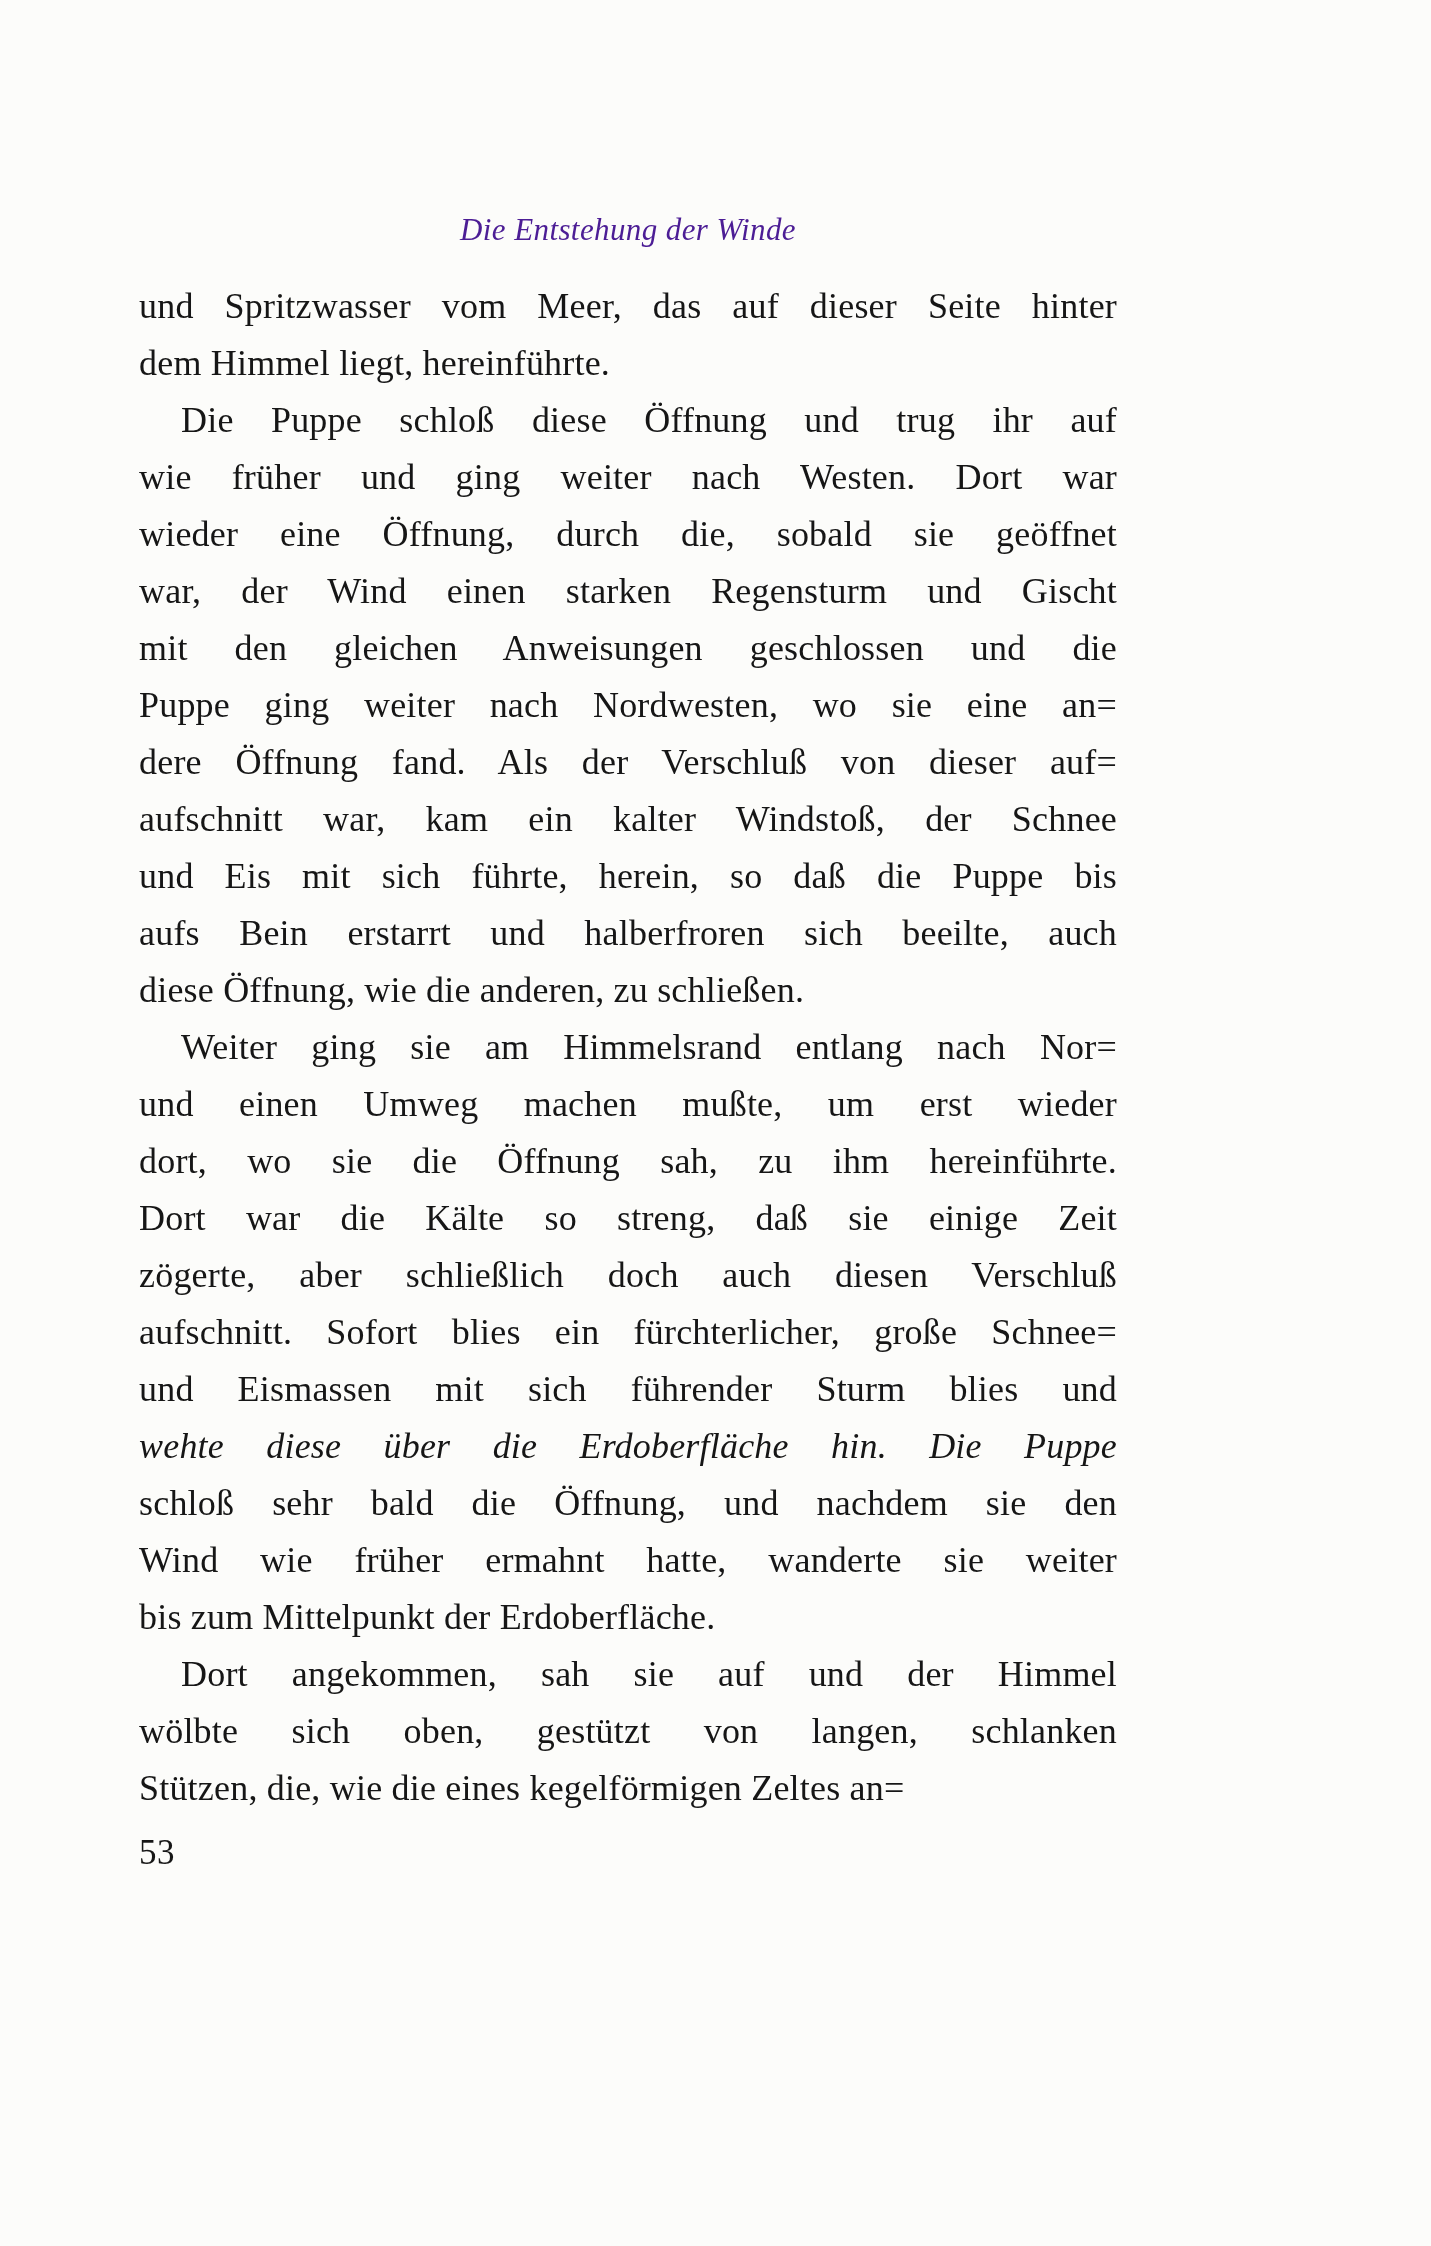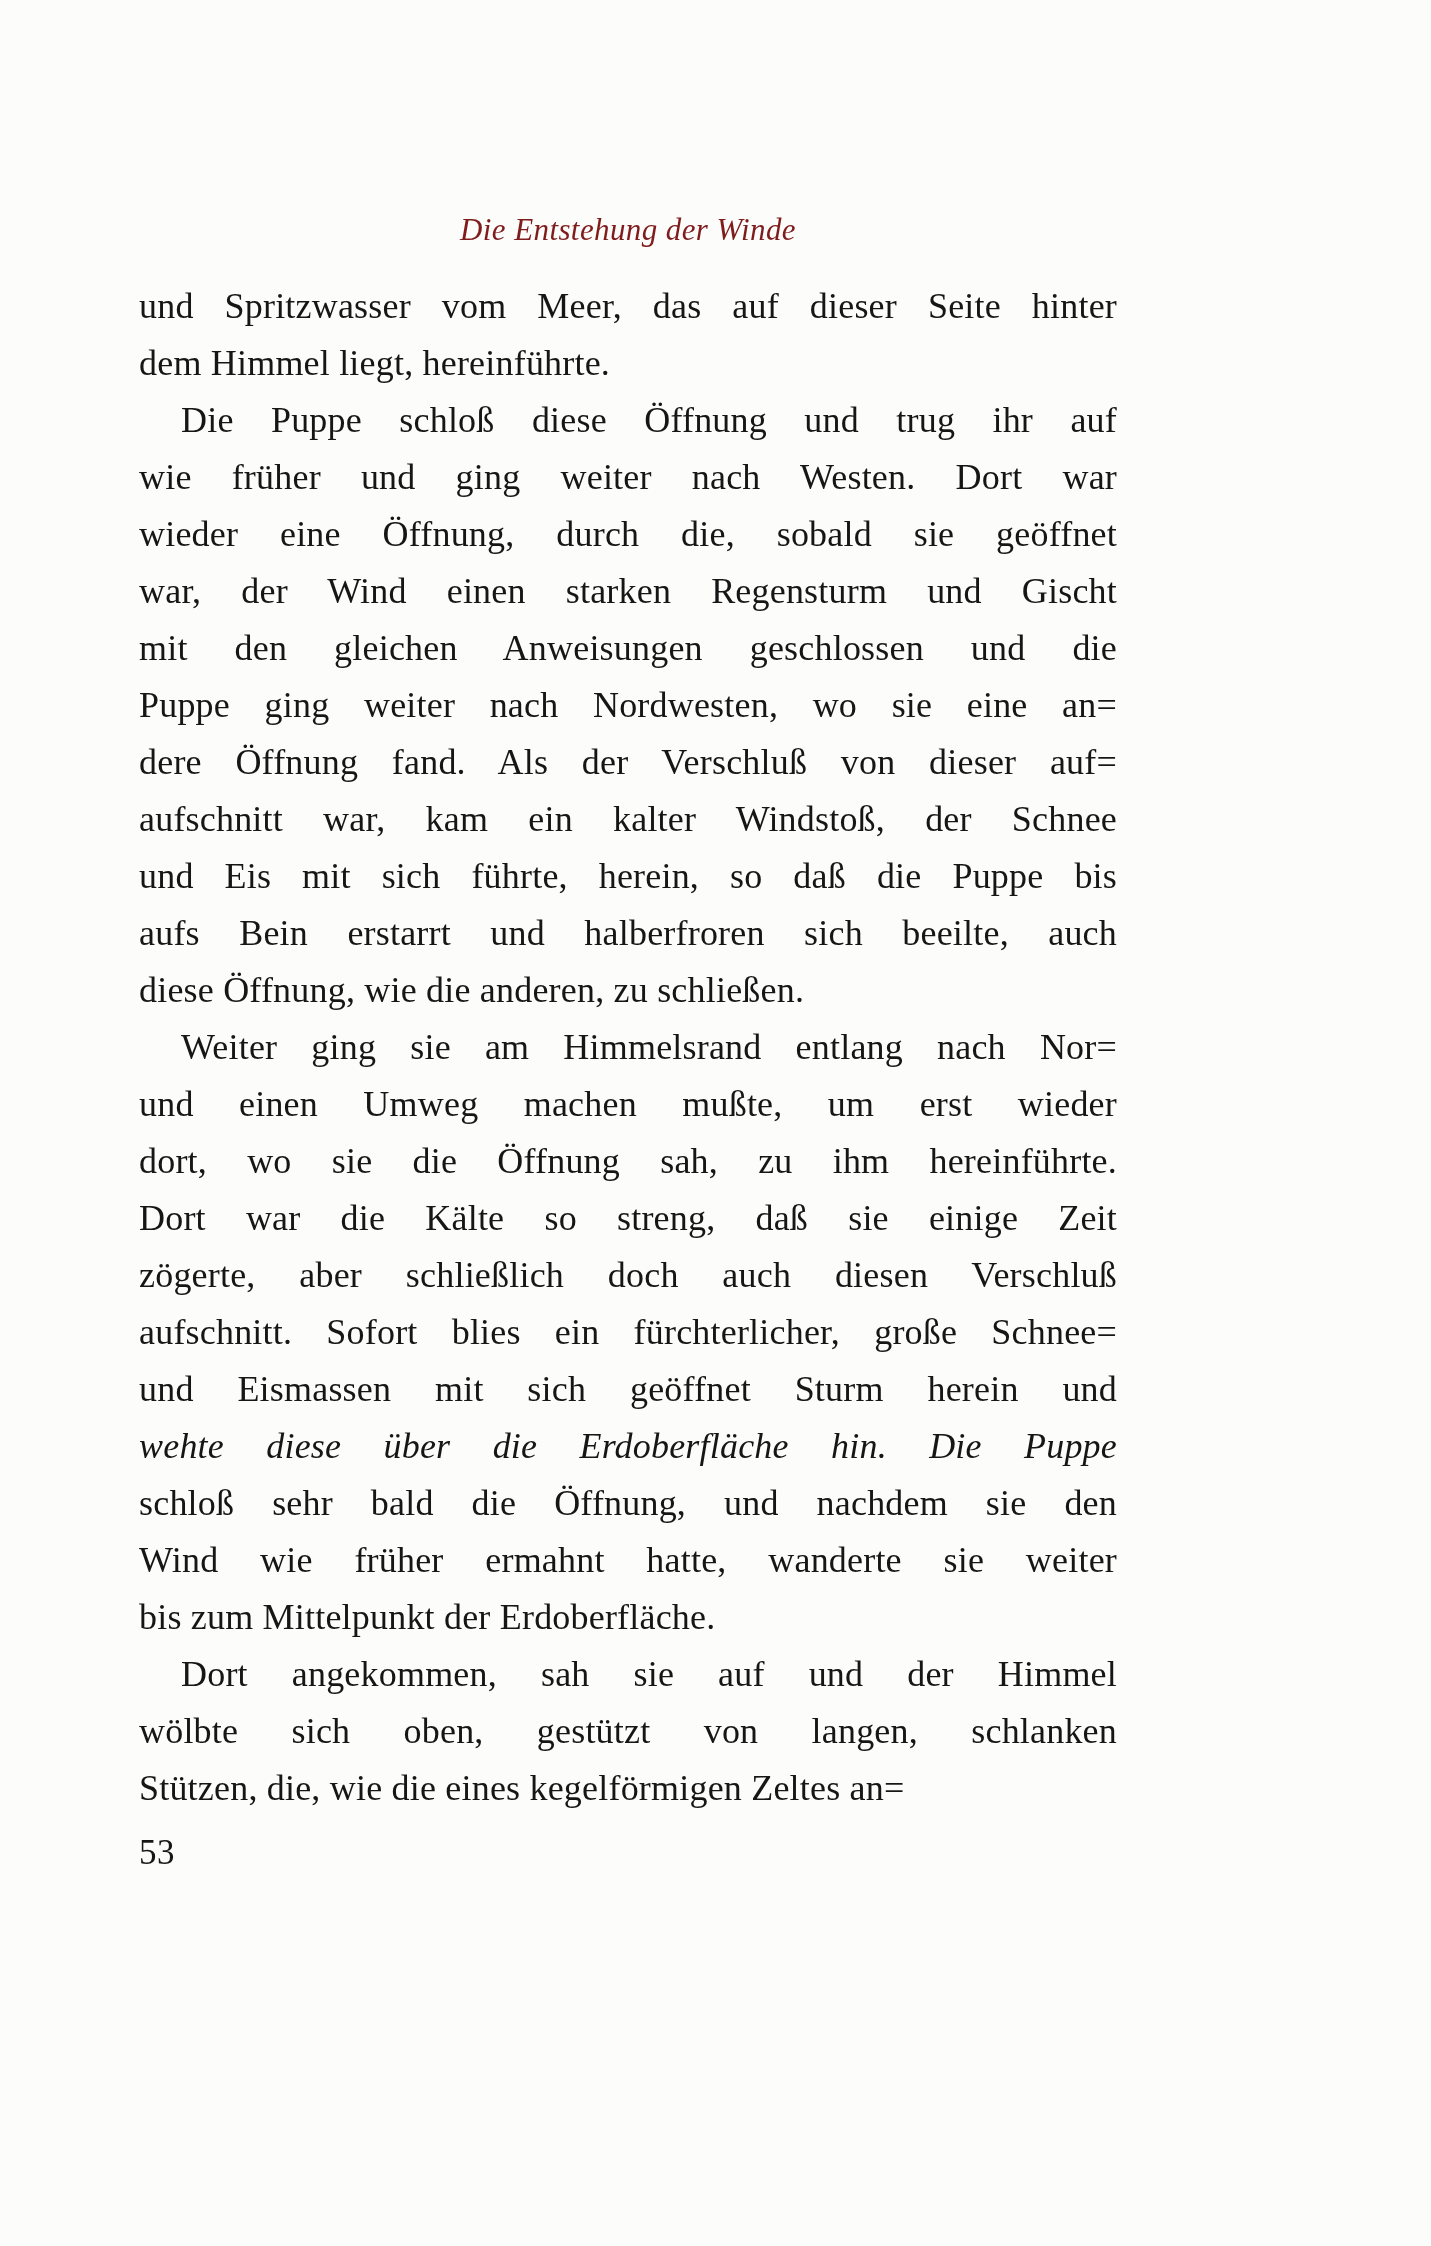--- a/index.html
+++ b/index.html
@@ -22,21 +22,21 @@
     left: 139px;
     top: 212px;
     width: 978px;
   }
   .running-header {
     text-align: center;
     font-style: italic;
     font-size: 31px;
     letter-spacing: 0.4px;
     margin-bottom: 30px;
-    color: #7f1d1d;
+    color: #4c1d95;
   }
   .para {
     margin: 0;
   }
   .line {
     font-size: 36px;
     line-height: 57px;
     letter-spacing: 0.2px;
     text-align: justify;
     text-align-last: justify;
@@ -84,21 +84,21 @@
           <div class="line">aufs Bein erstarrt und halberfroren sich beeilte, auch</div>
           <div class="line last">diese Öffnung, wie die anderen, zu schließen.</div>
         </div>
         <div class="para indent">
           <div class="line">Weiter ging sie am Himmelsrand entlang nach Nor=</div>
           <div class="line">und einen Umweg machen mußte, um erst wieder</div>
           <div class="line">dort, wo sie die Öffnung sah, zu ihm hereinführte.</div>
           <div class="line">Dort war die Kälte so streng, daß sie einige Zeit</div>
           <div class="line">zögerte, aber schließlich doch auch diesen Verschluß</div>
           <div class="line">aufschnitt. Sofort blies ein fürchterlicher, große Schnee=</div>
-          <div class="line">und Eismassen mit sich geöffnet Sturm herein und</div>
+          <div class="line">und Eismassen mit sich führender Sturm blies und</div>
           <div class="line italic">wehte diese über die Erdoberfläche hin. Die Puppe</div>
           <div class="line">schloß sehr bald die Öffnung, und nachdem sie den</div>
           <div class="line">Wind wie früher ermahnt hatte, wanderte sie weiter</div>
           <div class="line last">bis zum Mittelpunkt der Erdoberfläche.</div>
         </div>
         <div class="para indent">
           <div class="line">Dort angekommen, sah sie auf und der Himmel</div>
           <div class="line">wölbte sich oben, gestützt von langen, schlanken</div>
           <div class="line last">Stützen, die, wie die eines kegelförmigen Zeltes an=</div>
         </div>

